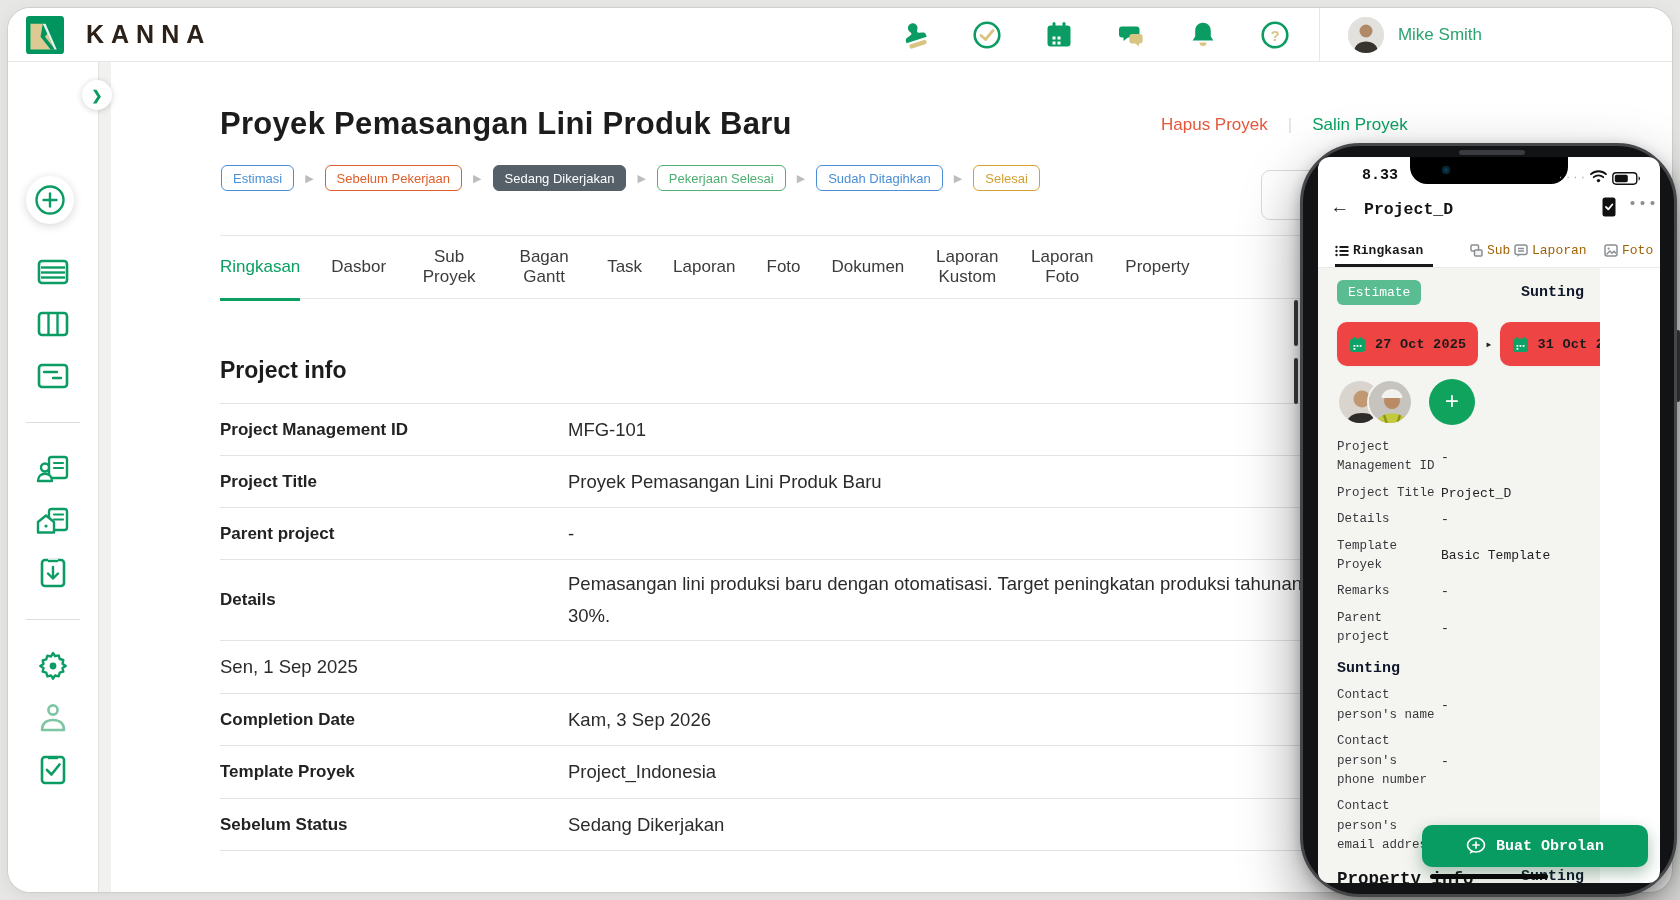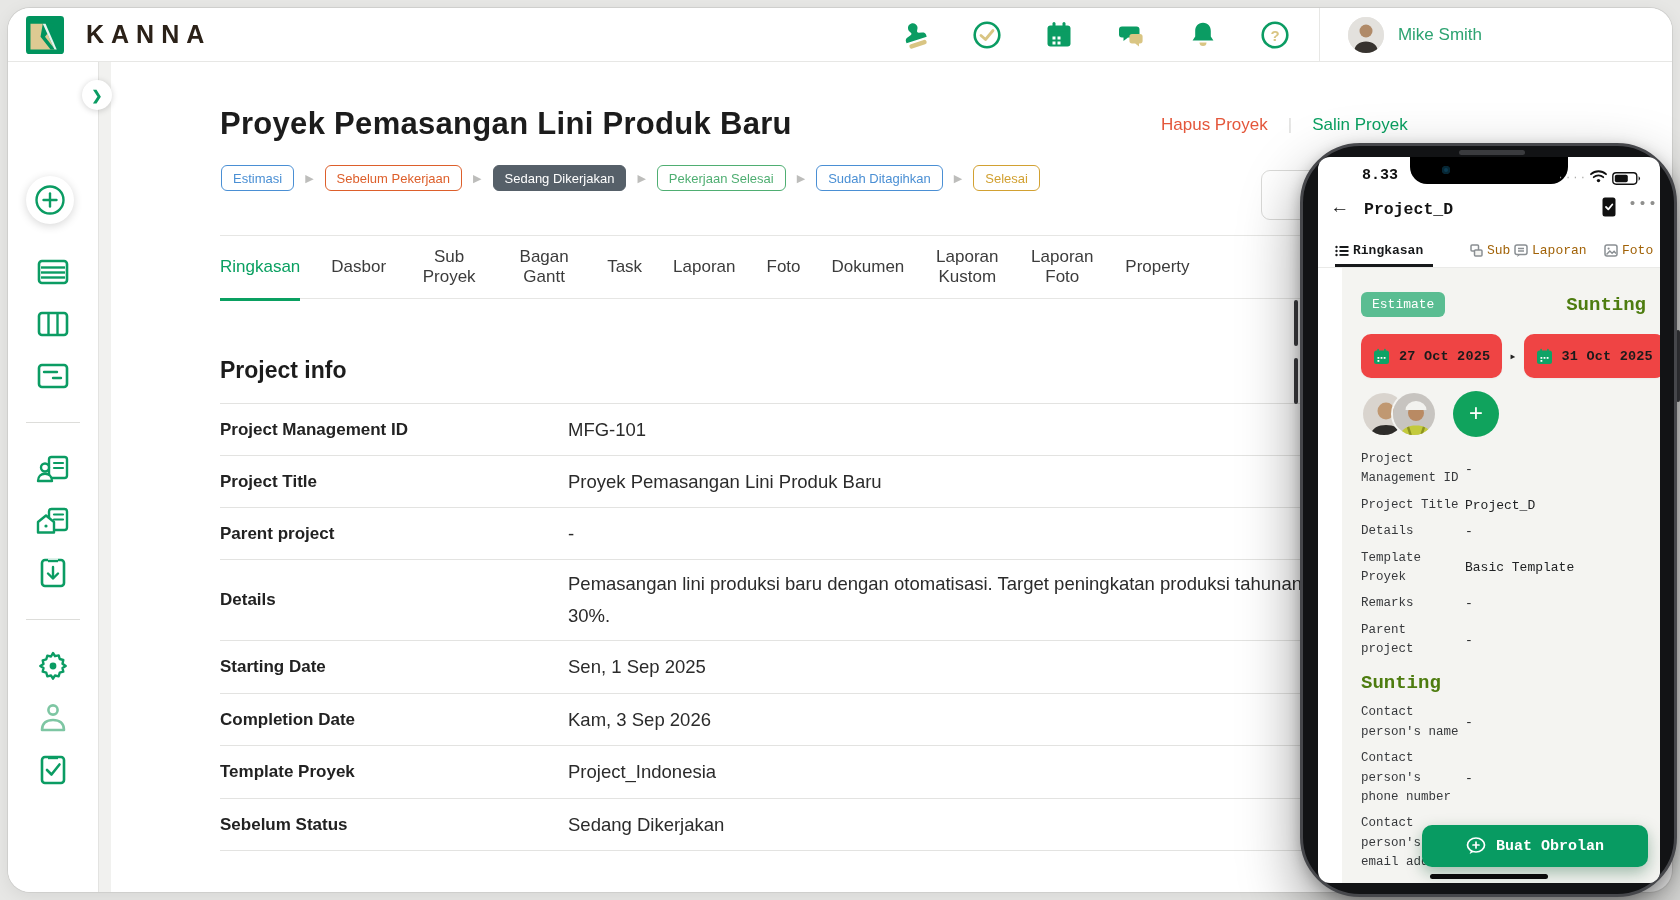--- a/index.html
+++ b/index.html
@@ -97,25 +97,25 @@
   .p-title { position:absolute; left:46px; top:5px; font-size:16.5px; font-weight:700; color:#131313; }
   .p-dev { position:absolute; left:284px; top:2px; cursor:pointer; }
   .p-dots { position:absolute; left:310px; top:1px; font-size:15px; color:#8f8f8d; letter-spacing:1px; cursor:pointer; }
 
   .p-tabs { position:absolute; left:0; top:72px; width:100%; height:39px; border-bottom:1px solid #eaeae8;
     background:#fff; }
   .ptab { position:absolute; bottom:9px; display:flex; align-items:center; gap:4px; font-size:13px; color:#a16207; cursor:pointer; }
   .ptab.active { color:#17191b; font-weight:700; }
   .ptab-underline { position:absolute; left:17px; bottom:0; width:98px; height:3px; background:#17191b; }
 
-  .p-content { position:absolute; left:0; top:111px; width:320px; height:615px;
-    background:#f4f4f1; padding:24px 16px 0 19px; overflow:hidden;margin-left:24px; }
+  .p-content { position:absolute; left:0; top:111px; width:282px; height:615px;
+    background:#f4f4f1; padding:12px 16px 0 19px; overflow:hidden; }
   .p-row1 { display:flex; justify-content:space-between; align-items:center; }
   .est-pill { background:#5abd92; color:#fff; font-size:13px; padding:5px 11px; border-radius:6px; cursor:pointer; }
-  .sunting { color:#4d7c0f; font-weight:700; font-size:19px; cursor:pointer; }
+  .sunting { color:#0f172a; font-weight:700; font-size:15px; cursor:pointer; }
   .p-dates { display:flex; align-items:center; gap:7px; margin-top:17px; }
   .dcard { background:#ef4444; border-radius:10px; height:44px; display:flex; align-items:center; gap:9px;
     padding:0 12px; flex:none; cursor:pointer; box-shadow:0 1px 2px rgba(0,0,0,.04); }
   .dcard b { font-size:13.5px; color:#1b1b1b; letter-spacing:.2px; }
   .d-arrow { font-size:12px; color:#222; }
   .p-people { display:flex; align-items:center; margin-top:13px; }
   .pav { width:46px; height:46px; border-radius:50%; border:2px solid #f4f4f1; overflow:hidden; flex:none; }
   .pav + .pav { margin-left:-16px; }
   .padd { width:46px; height:46px; border-radius:50%; background:#10a35d; color:#fff; font-size:24px;
     display:flex; align-items:center; justify-content:center; margin-left:16px; cursor:pointer; }
@@ -336,21 +336,20 @@
         </div>
         <div class="irow h52">
           <div class="ilabel">Parent project</div>
           <div class="ivalue">-</div>
         </div>
         <div class="irow h81">
           <div class="ilabel">Details</div>
           <div class="ivalue details-val">Pemasangan lini produksi baru dengan otomatisasi. Target peningkatan produksi tahunan 30%.</div>
         </div>
         <div class="irow h53">
-          <div class="ilabel">Starting Date</div>
           <div class="ivalue">Sen, 1 Sep 2025</div>
         </div>
         <div class="irow h52">
           <div class="ilabel">Completion Date</div>
           <div class="ivalue">Kam, 3 Sep 2026</div>
         </div>
         <div class="irow h53">
           <div class="ilabel">Template Proyek</div>
           <div class="ivalue">Project_Indonesia</div>
         </div>

